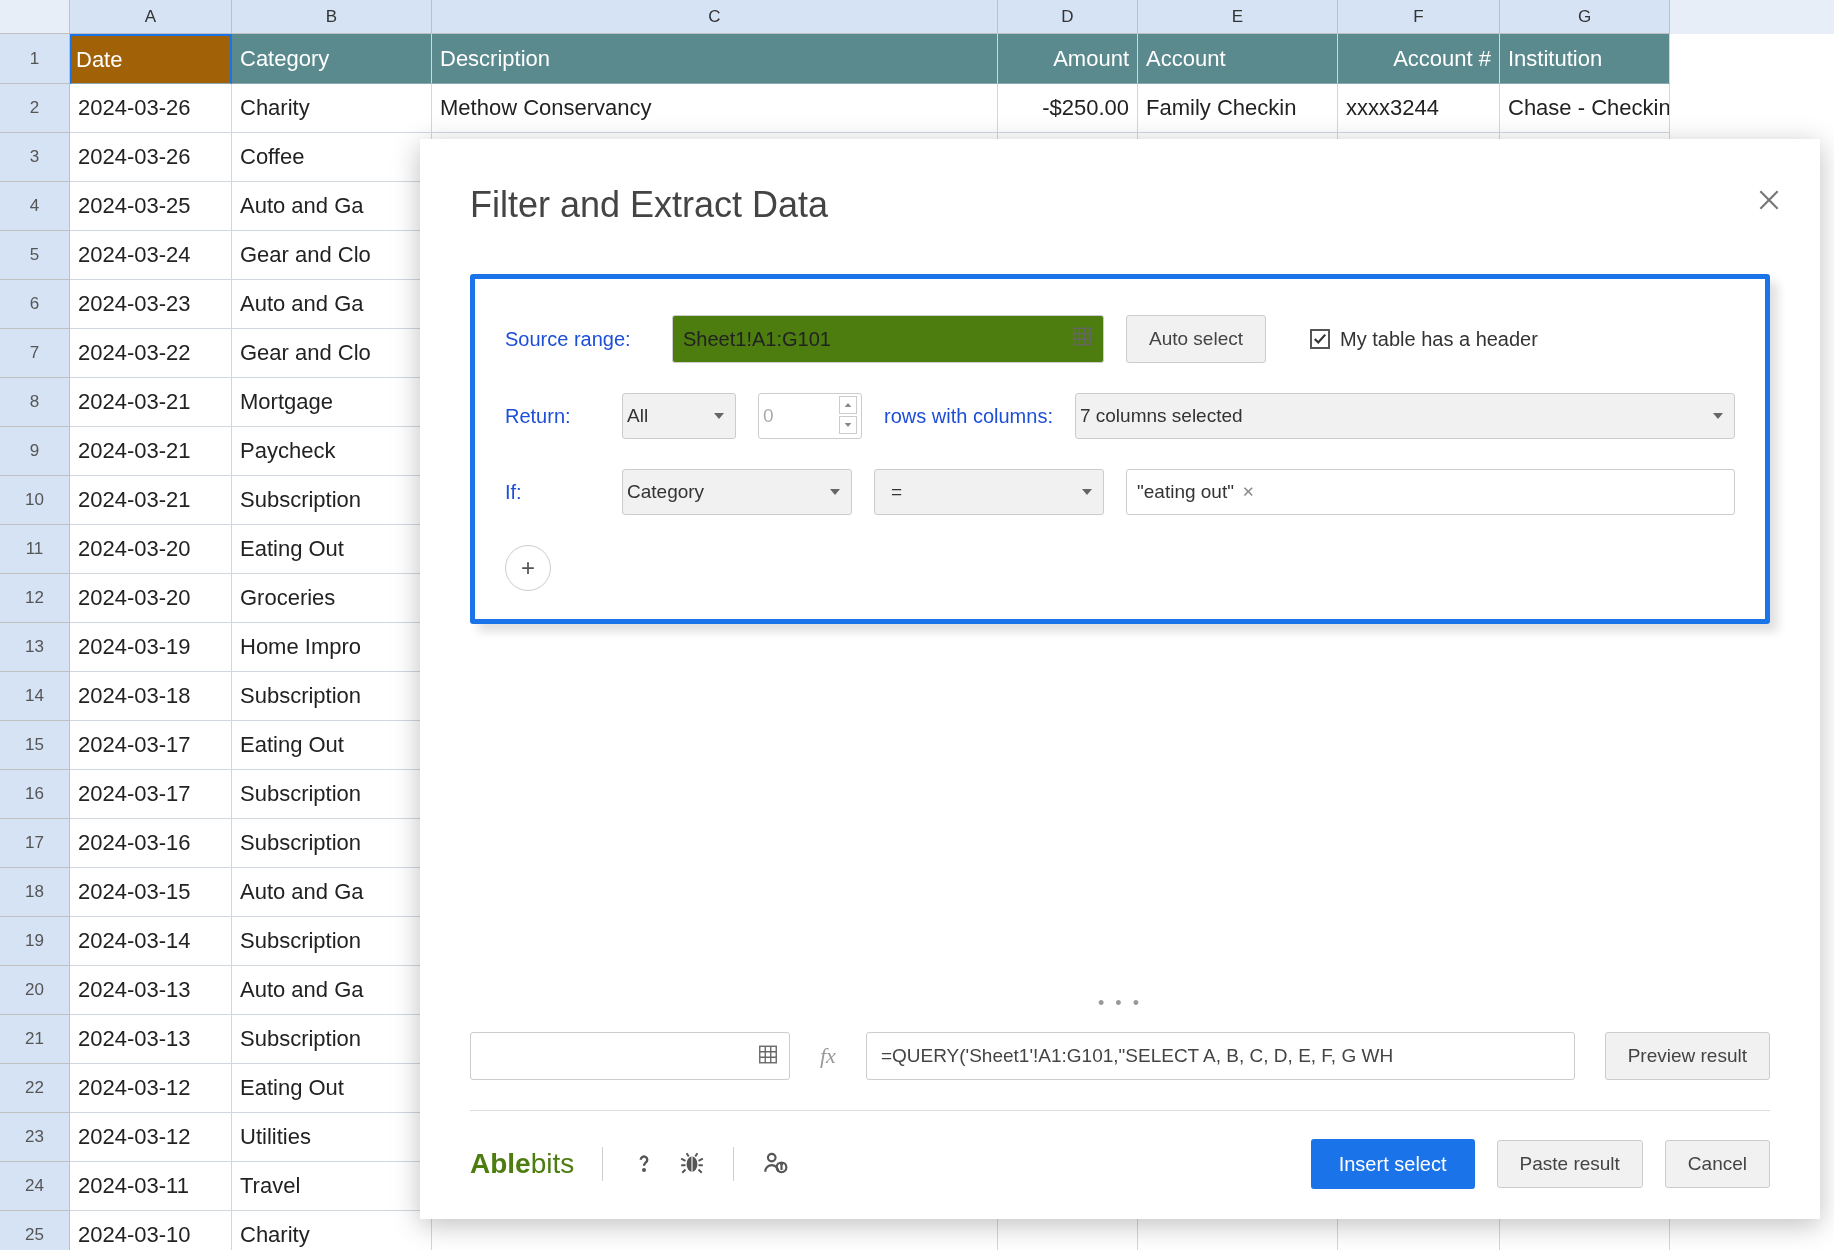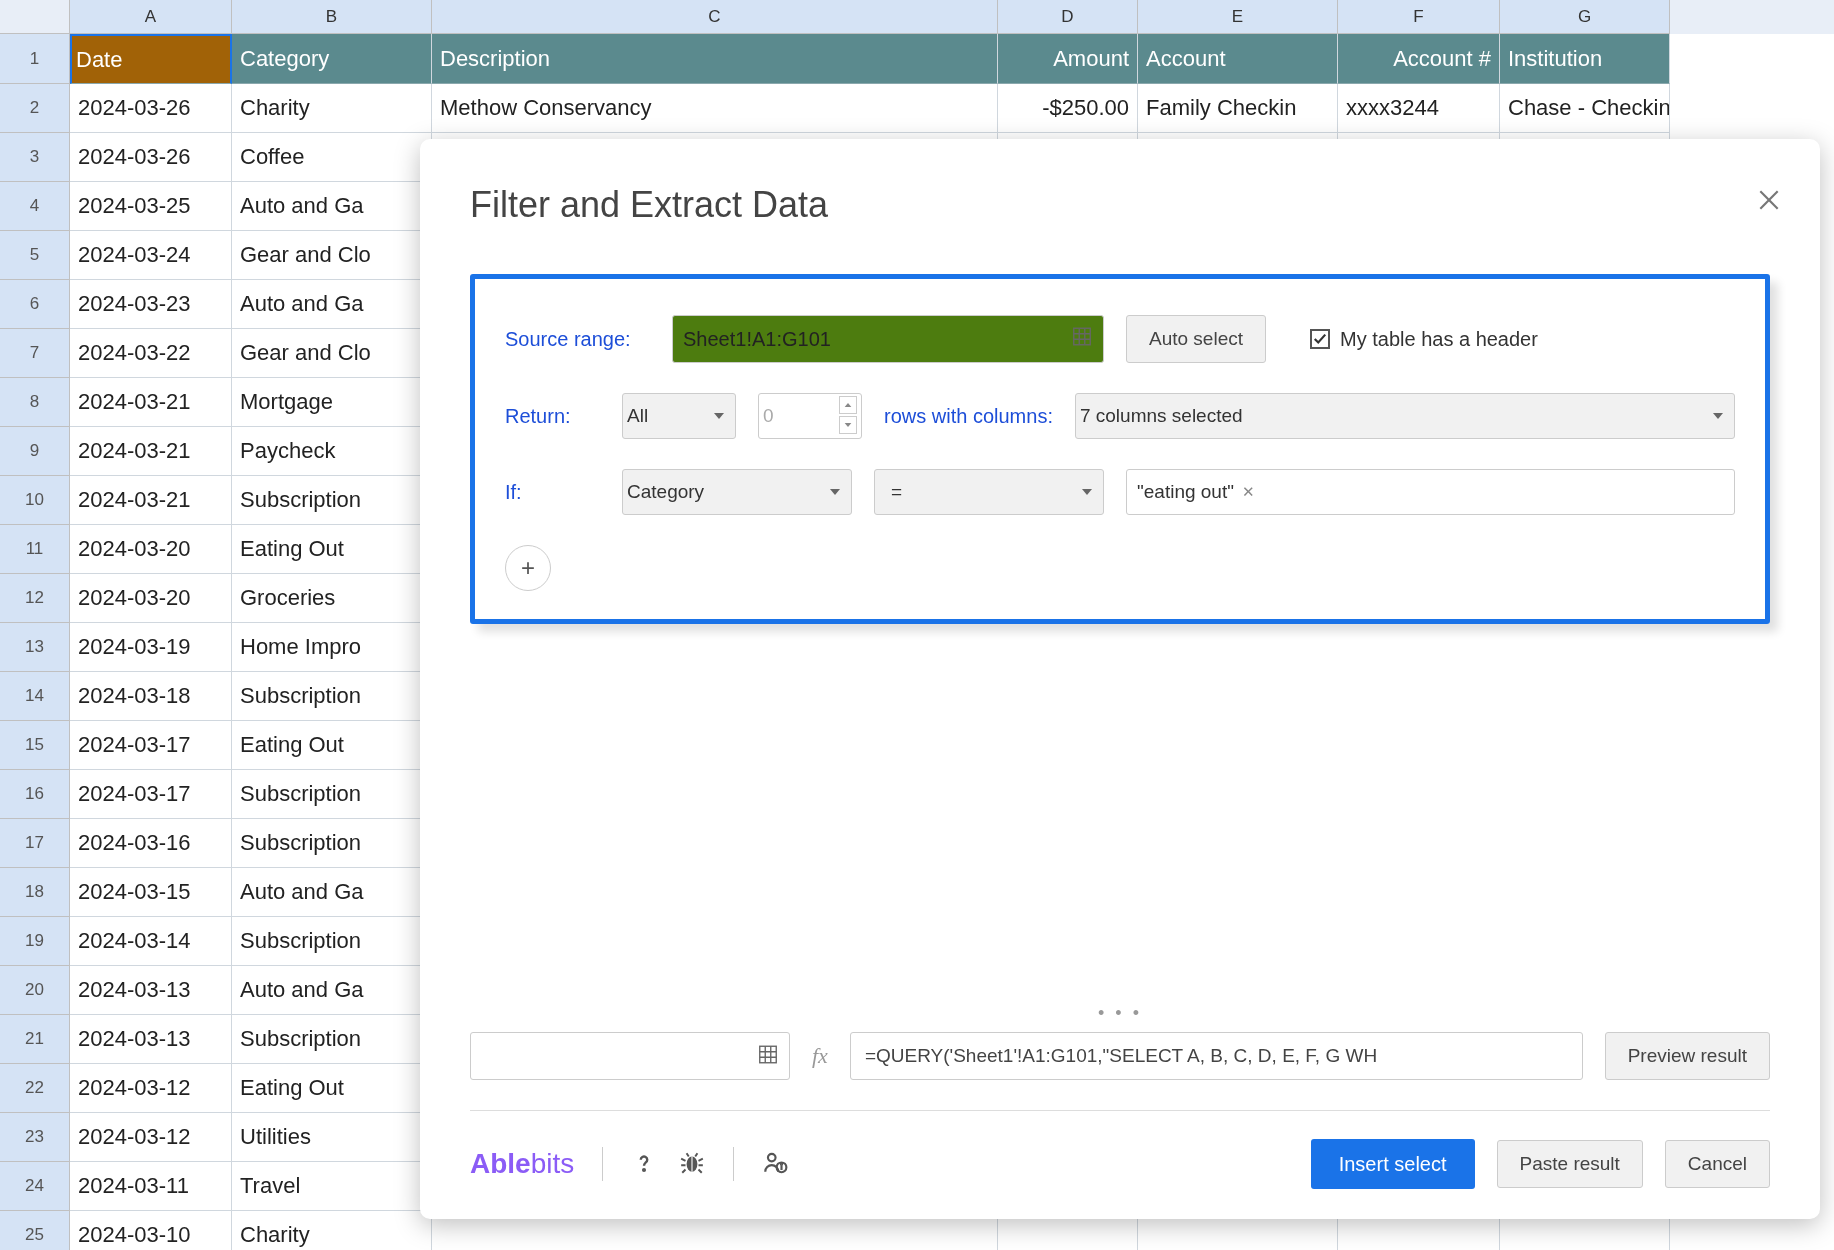--- a/index.html
+++ b/index.html
@@ -27,21 +27,21 @@
     .cell.active { border: 2px solid #1a73e8; background: #a16207; padding: 0 4px; }
     
     
     .modal {
       position: absolute;
       left: 420px;
       top: 139px;
       width: 1400px;
       height: 1080px;
       background: #fff;
-      border-radius: 10px;
+      border-radius: 0;
       box-shadow: 0 6px 26px rgba(0,0,0,0.25);
       padding: 45px 50px 30px 50px;
       display: flex;
       flex-direction: column;
     }
     .modal-title { font-size: 36px; color: #444; font-family: "Google Sans", Arial, sans-serif; font-weight: 400; }
     .close-x { position: absolute; right: 38px; top: 48px; cursor: pointer; color: #777; }
     .close-x svg { width: 26px; height: 26px; }
     
     .blue-box { border: 5px solid #1a73e8; border-radius: 3px; margin-top: 48px; padding: 36px 30px 28px 30px; box-shadow: 8px 8px 10px rgba(0,0,0,0.12); }
@@ -76,27 +76,27 @@
     .sel-cat { width: 230px; }
     .sel-eq { width: 230px; padding-left: 16px; }
     
     .tag-input { flex: 1; height: 46px; border: 1px solid #ccc; border-radius: 3px; padding: 0 10px; background: #fff; display: flex; align-items: center; font-size: 19px; color: #333; }
     .close-tag { margin-left: 8px; color: #888; cursor: pointer; font-size: 15px; }
     
     .btn-plus { width: 46px; height: 46px; border-radius: 50%; border: 1px solid #ccc; background: #fff; display: flex; align-items: center; justify-content: center; color: #555; font-size: 24px; cursor: pointer; }
     
     .dots-grab { text-align: center; color: #999; font-size: 18px; letter-spacing: 3px; margin-top: auto; padding-top: 20px; }
     
-    .formula-row { display: flex; align-items: center; gap: 22px; margin-top: 8px; margin-bottom: 30px; }
+    .formula-row { display: flex; align-items: center; gap: 30px; margin-top: 18px; margin-bottom: 30px; }
     .dest-input { width: 320px; height: 48px; background: #fff; border: 1px solid #ccc; border-radius: 3px; position: relative; }
     .fx-lbl { font-style: italic; font-family: serif; color: #999; font-size: 22px; }
     .formula-text { flex: 1; height: 48px; background: #fff; border: 1px solid #ccc; border-radius: 3px; padding: 0 14px; display: flex; align-items: center; font-size: 19px; color: #444; overflow: hidden; white-space: nowrap; }
     
     .footer { display: flex; align-items: center; border-top: 1px solid #ddd; padding-top: 28px; gap: 22px; }
-    .brand-logo { font-size: 28px; font-weight: 700; color: #8b5cf6; }
+    .brand-logo { font-size: 28px; font-weight: 700; color: #4d7c0f; }
     .brand-logo .light { font-weight: 400; }
     .vdiv { width: 1px; height: 34px; background: #ccc; margin: 0 6px; }
     .foot-icon { color: #555; cursor: pointer; }
     .foot-icon svg { width: 26px; height: 26px; }
     .spacer { flex: 1; }
     .btn-primary { height: 50px; padding: 0 28px; background: #1a73e8; color: #fff; border: none; border-radius: 3px; font-size: 20px; font-weight: 500; cursor: pointer; }
   </style>
 </head>
 <body>
 

